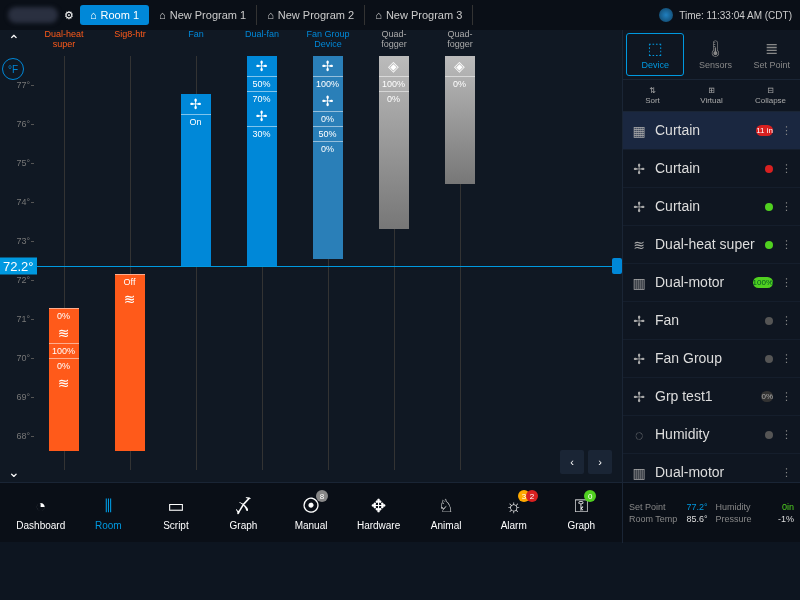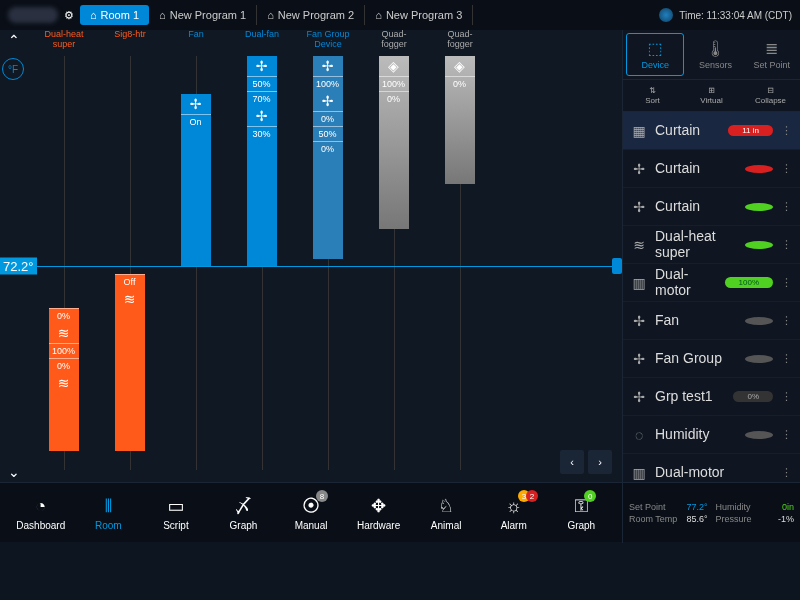--- a/index.html
+++ b/index.html
@@ -52,21 +52,21 @@
 .side-tabs { display: flex; height: 50px; border-bottom: 1px solid #1a2535; }
 .side-tab { flex: 1; display: flex; flex-direction: column; align-items: center; justify-content: center; gap: 2px; cursor: pointer; color: #888; font-size: 9px; }
 .side-tab.active { color: #0099e0; border: 1px solid #0099e0; border-radius: 3px; margin: 3px; }
 .side-tools { display: flex; height: 32px; border-bottom: 1px solid #1a2535; }
 .side-tool { flex: 1; display: flex; flex-direction: column; align-items: center; justify-content: center; gap: 1px; cursor: pointer; color: #aaa; font-size: 8px; }
 .dev-list { flex: 1; overflow: hidden; }
 .dev-row { height: 38px; display: flex; align-items: center; padding: 0 6px; gap: 6px; border-bottom: 1px solid #151e2c; cursor: pointer; }
 .dev-row.active { background: #1a2740; }
 .dev-icon { width: 20px; height: 20px; display: flex; align-items: center; justify-content: center; color: #aaa; font-size: 14px; }
 .dev-name { flex: 1; font-size: 14px; color: #ddd; line-height: 1.1; }
-.dev-badge { font-size: 8px; padding: 1px 14px; border-radius: 6px; }
+.dev-badge { font-size: 8px; padding: 1px 0; border-radius: 6px; }
 .badge-red { background: #d82020; color: #fff; }
 .badge-red-dot { width: 8px; height: 8px; background: #d82020; border-radius: 50%; }
 .badge-green-dot { width: 8px; height: 8px; background: #50d020; border-radius: 50%; }
 .badge-grey-dot { width: 8px; height: 8px; background: #555; border-radius: 50%; }
 .badge-green { background: #50d020; color: #052; }
 .badge-grey { background: #333; color: #aaa; }
 .dev-menu { color: #888; cursor: pointer; padding: 0 2px; }
 
 
 .bottom { height: 60px; background: #0a0f17; display: flex; align-items: center; border-top: 1px solid #1a2535; }
@@ -98,20 +98,32 @@
     </div>
   <div class="globe"></div>
   <span class="time">Time: 11:33:04 AM (CDT)</span>
 </div>
 
 <div class="main">
   <div class="chart-area">
     <span class="chev up">⌃</span>
     <span class="chev down">⌄</span>
     <div class="f-badge">°F</div>
+    <div class="yaxis" id="yaxis">
+        <div class="ytick" style="top: 0%;">77°</div>
+        <div class="ytick" style="top: 10.2222%;">76°</div>
+        <div class="ytick" style="top: 20.4444%;">75°</div>
+        <div class="ytick" style="top: 30.6667%;">74°</div>
+        <div class="ytick" style="top: 40.8889%;">73°</div>
+        <div class="ytick" style="top: 51.1111%;">72°</div>
+        <div class="ytick" style="top: 61.3333%;">71°</div>
+        <div class="ytick" style="top: 71.5556%;">70°</div>
+        <div class="ytick" style="top: 81.7778%;">69°</div>
+        <div class="ytick" style="top: 92%;">68°</div>
+      </div>
     <div class="setline" id="setline" style="top: 235.636px;">
       <span class="setbadge">72.2°</span>
       <span class="sethandle"></span>
     </div>
     <div class="bars" id="bars">
         <div class="barcol">
           <div class="barlabel heat">Dual-heat super</div>
           <div class="bartrack">
             <div class="barfill" style="top: 60.9091%; height: 34.5455%; background: rgb(255, 90, 26);">
               <div class="seg">0%</div>

